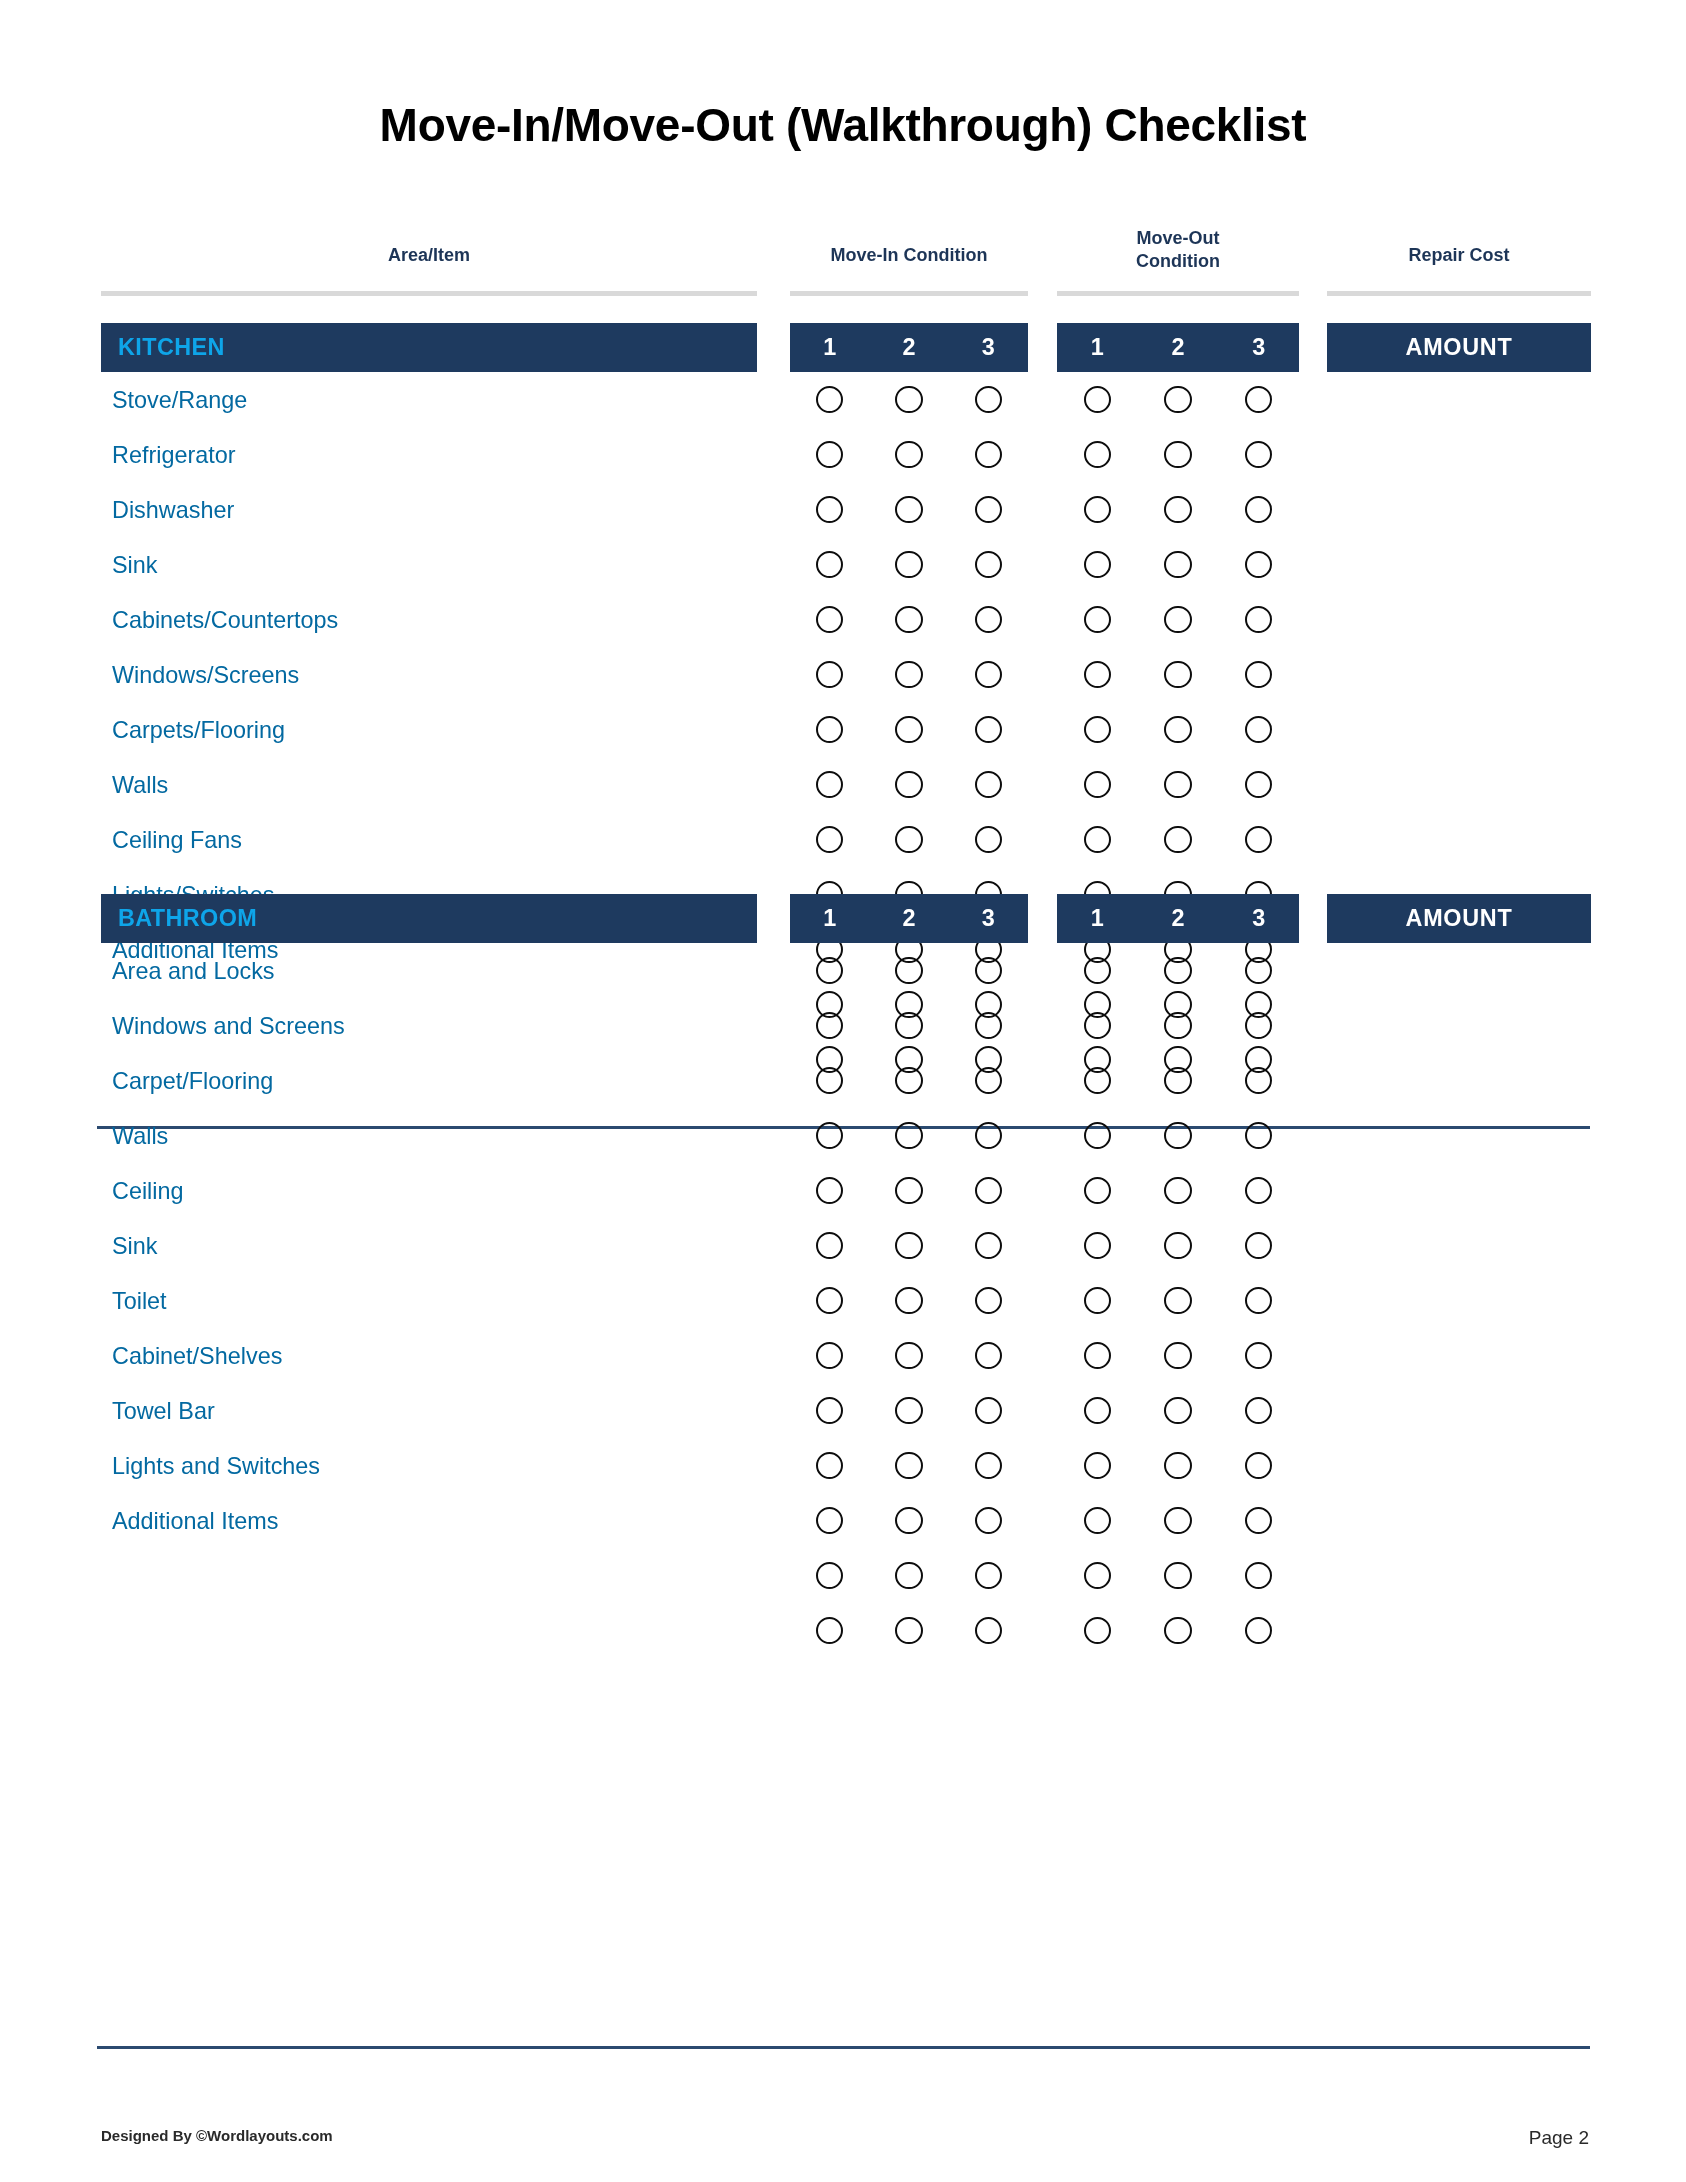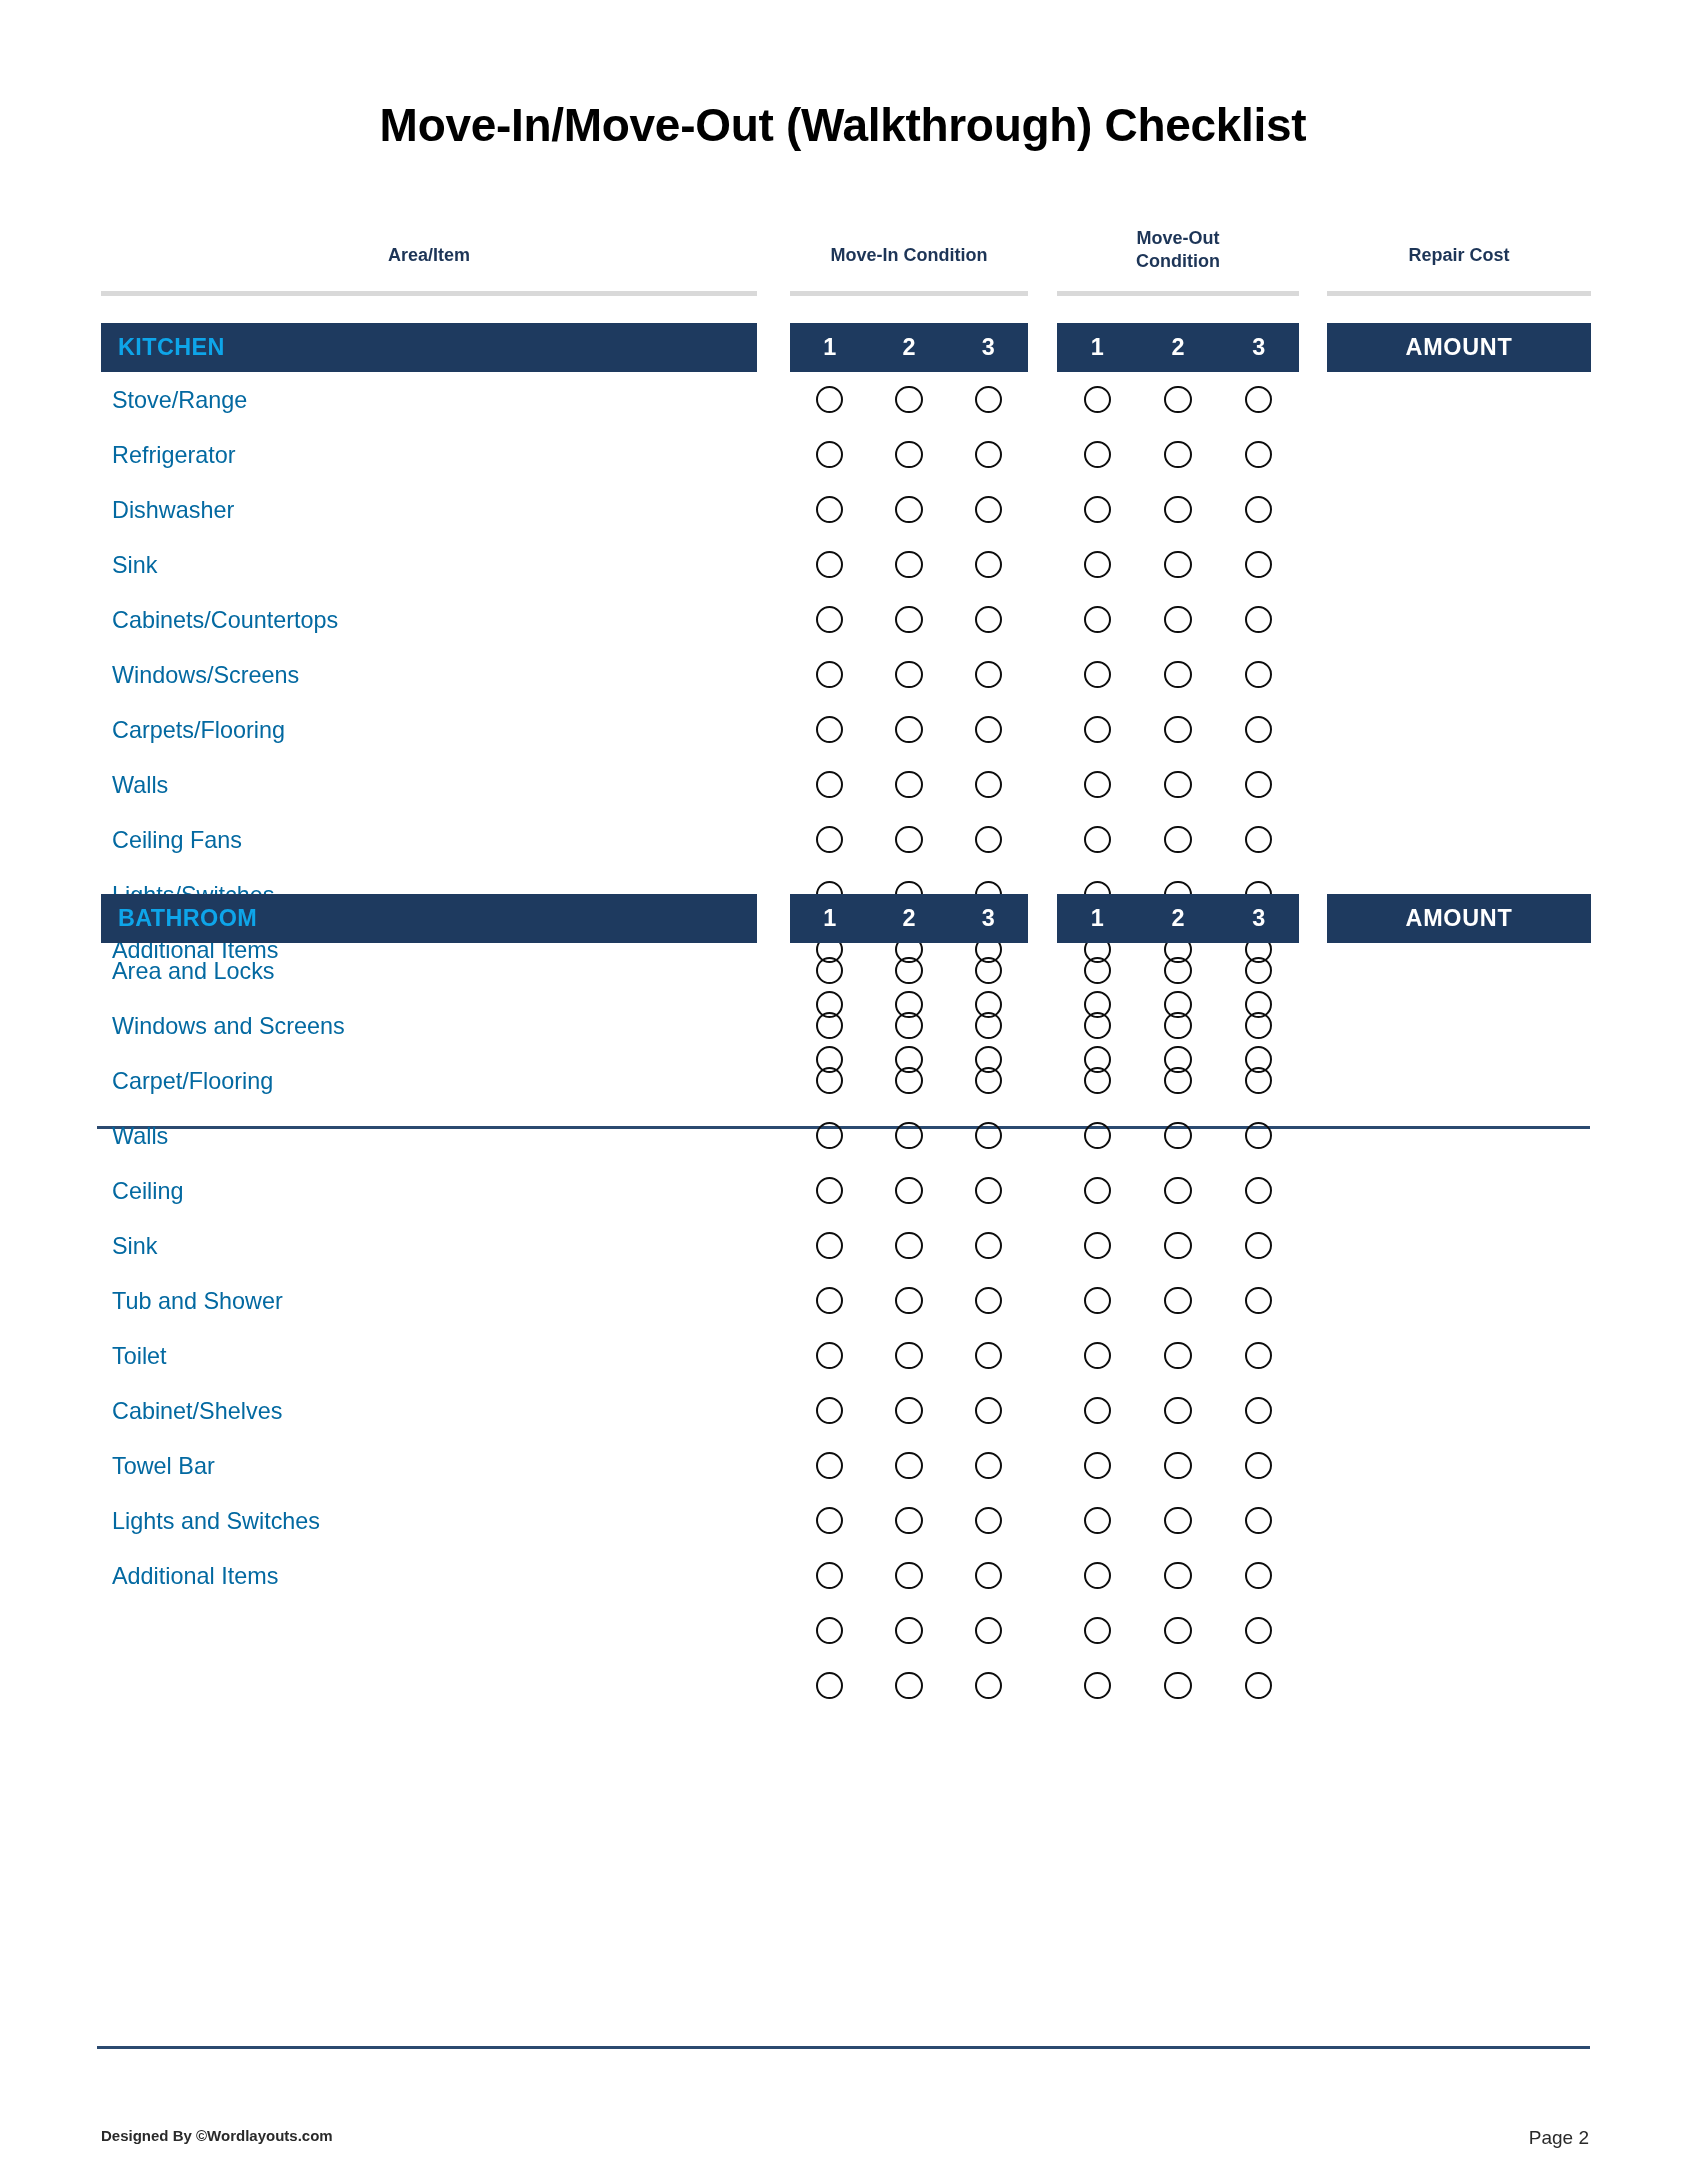--- a/index.html
+++ b/index.html
@@ -781,47 +781,20 @@
                 <div class="mark-slot">
                   <div class="circle"></div>
                 </div>
                 <div class="mark-slot">
                   <div class="circle"></div>
                 </div>
               </div>
             </div>
           </div>
           <div class="row">
-            <div class="row-label">Tub and Shower</div>
-            <div class="row-marks">
-              <div class="mark-group mg-in">
-                <div class="mark-slot">
-                  <div class="circle"></div>
-                </div>
-                <div class="mark-slot">
-                  <div class="circle"></div>
-                </div>
-                <div class="mark-slot">
-                  <div class="circle"></div>
-                </div>
-              </div>
-              <div class="mark-group mg-out">
-                <div class="mark-slot">
-                  <div class="circle"></div>
-                </div>
-                <div class="mark-slot">
-                  <div class="circle"></div>
-                </div>
-                <div class="mark-slot">
-                  <div class="circle"></div>
-                </div>
-              </div>
-            </div>
-          </div>
-          <div class="row">
             <div class="row-label">Toilet</div>
             <div class="row-marks">
               <div class="mark-group mg-in">
                 <div class="mark-slot">
                   <div class="circle"></div>
                 </div>
                 <div class="mark-slot">
                   <div class="circle"></div>
                 </div>
                 <div class="mark-slot">

